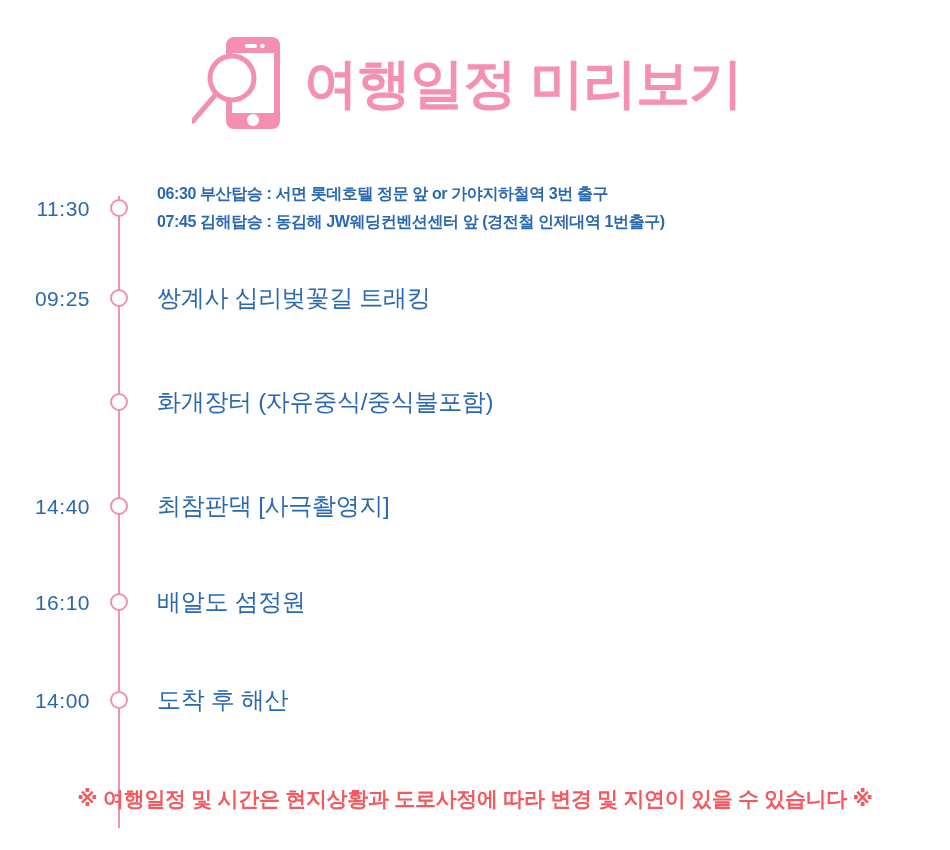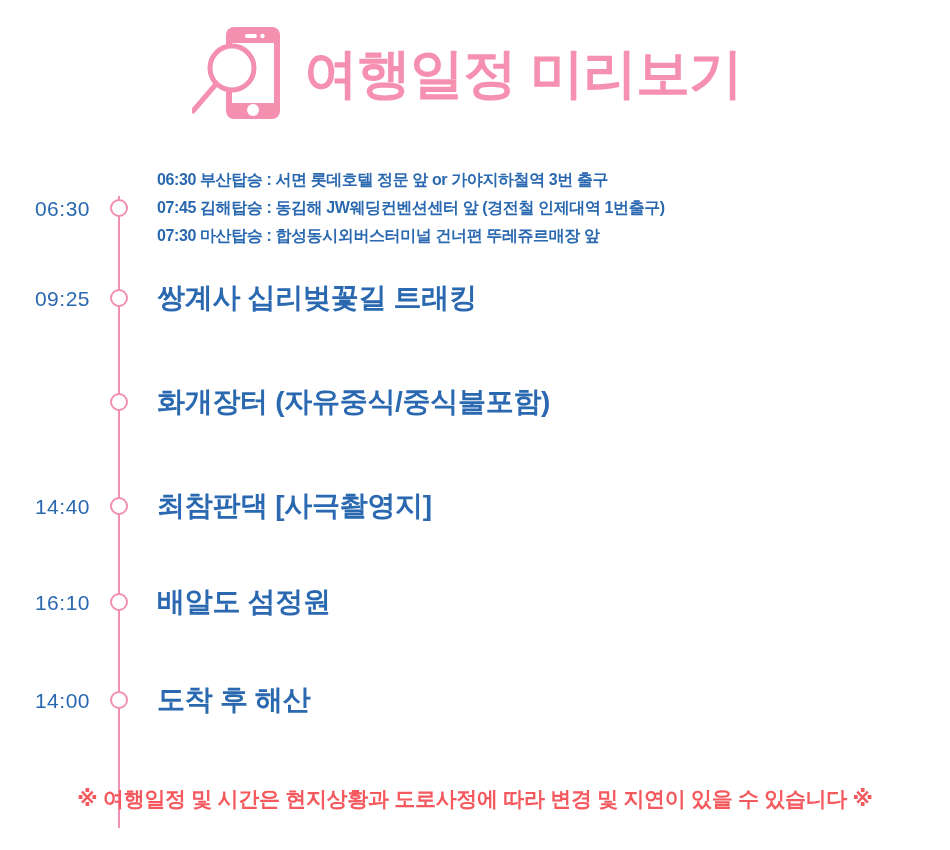--- a/index.html
+++ b/index.html
@@ -12,21 +12,21 @@
     background: #ffffff;
     font-family: "Liberation Sans", "DejaVu Sans", sans-serif;
     overflow: hidden;
     position: relative;
   }
 
   
   #header {
     position: absolute;
     left: 0;
-    top: 8px;
+    top: 18px;
     width: 950px;
     height: 130px;
     display: flex;
     align-items: center;
     justify-content: center;
     text-align: right;
   }
   #header-inner {
     display: flex;
     align-items: center;
@@ -89,22 +89,22 @@
     height: 18px;
     border: 2px solid #f190b2;
     border-radius: 50%;
     background: #ffffff;
     box-sizing: border-box;
     transform: translateY(-50%);
   }
   .tl-label {
     position: absolute;
     left: 157px;
-    font-size: 28px;
-    font-weight: bold;
+    font-size: 24px;
+    font-weight: normal;
     color: #2a68b0;
     line-height: 1;
     transform: translateY(-50%);
     white-space: nowrap;
     letter-spacing: -0.3px;
   }
   .tl-details {
     position: absolute;
     left: 157px;
     transform: translateY(-50%);
@@ -154,26 +154,25 @@
       <circle cx="40" cy="47" r="22" fill="#ffffff" stroke="#f48fb0" stroke-width="5"></circle>
     </svg>
     <div id="page-title">여행일정 미리보기</div>
   </div>
 </div>
 
 <div id="timeline">
   <div id="timeline-axis"></div>
 
   <div class="tl-row" style="top:78px;">
-    <div class="tl-time">06:30</div>
+    <div class="tl-time">11:30</div>
     <div class="tl-dot"></div>
     <div class="tl-details">
       <div class="tl-detail-line">06:30 부산탑승 : 서면 롯데호텔 정문 앞 or 가야지하철역 3번 출구</div>
       <div class="tl-detail-line">07:45 김해탑승 : 동김해 JW웨딩컨벤션센터 앞 (경전철 인제대역 1번출구)</div>
-      <div class="tl-detail-line">07:30 마산탑승 : 합성동시외버스터미널 건너편 뚜레쥬르매장 앞</div>
     </div>
   </div>
 
   <div class="tl-row" style="top:168px;">
     <div class="tl-time">09:25</div>
     <div class="tl-dot"></div>
     <div class="tl-label">쌍계사 십리벚꽃길 트래킹</div>
   </div>
 
   <div class="tl-row" style="top:272px;">

